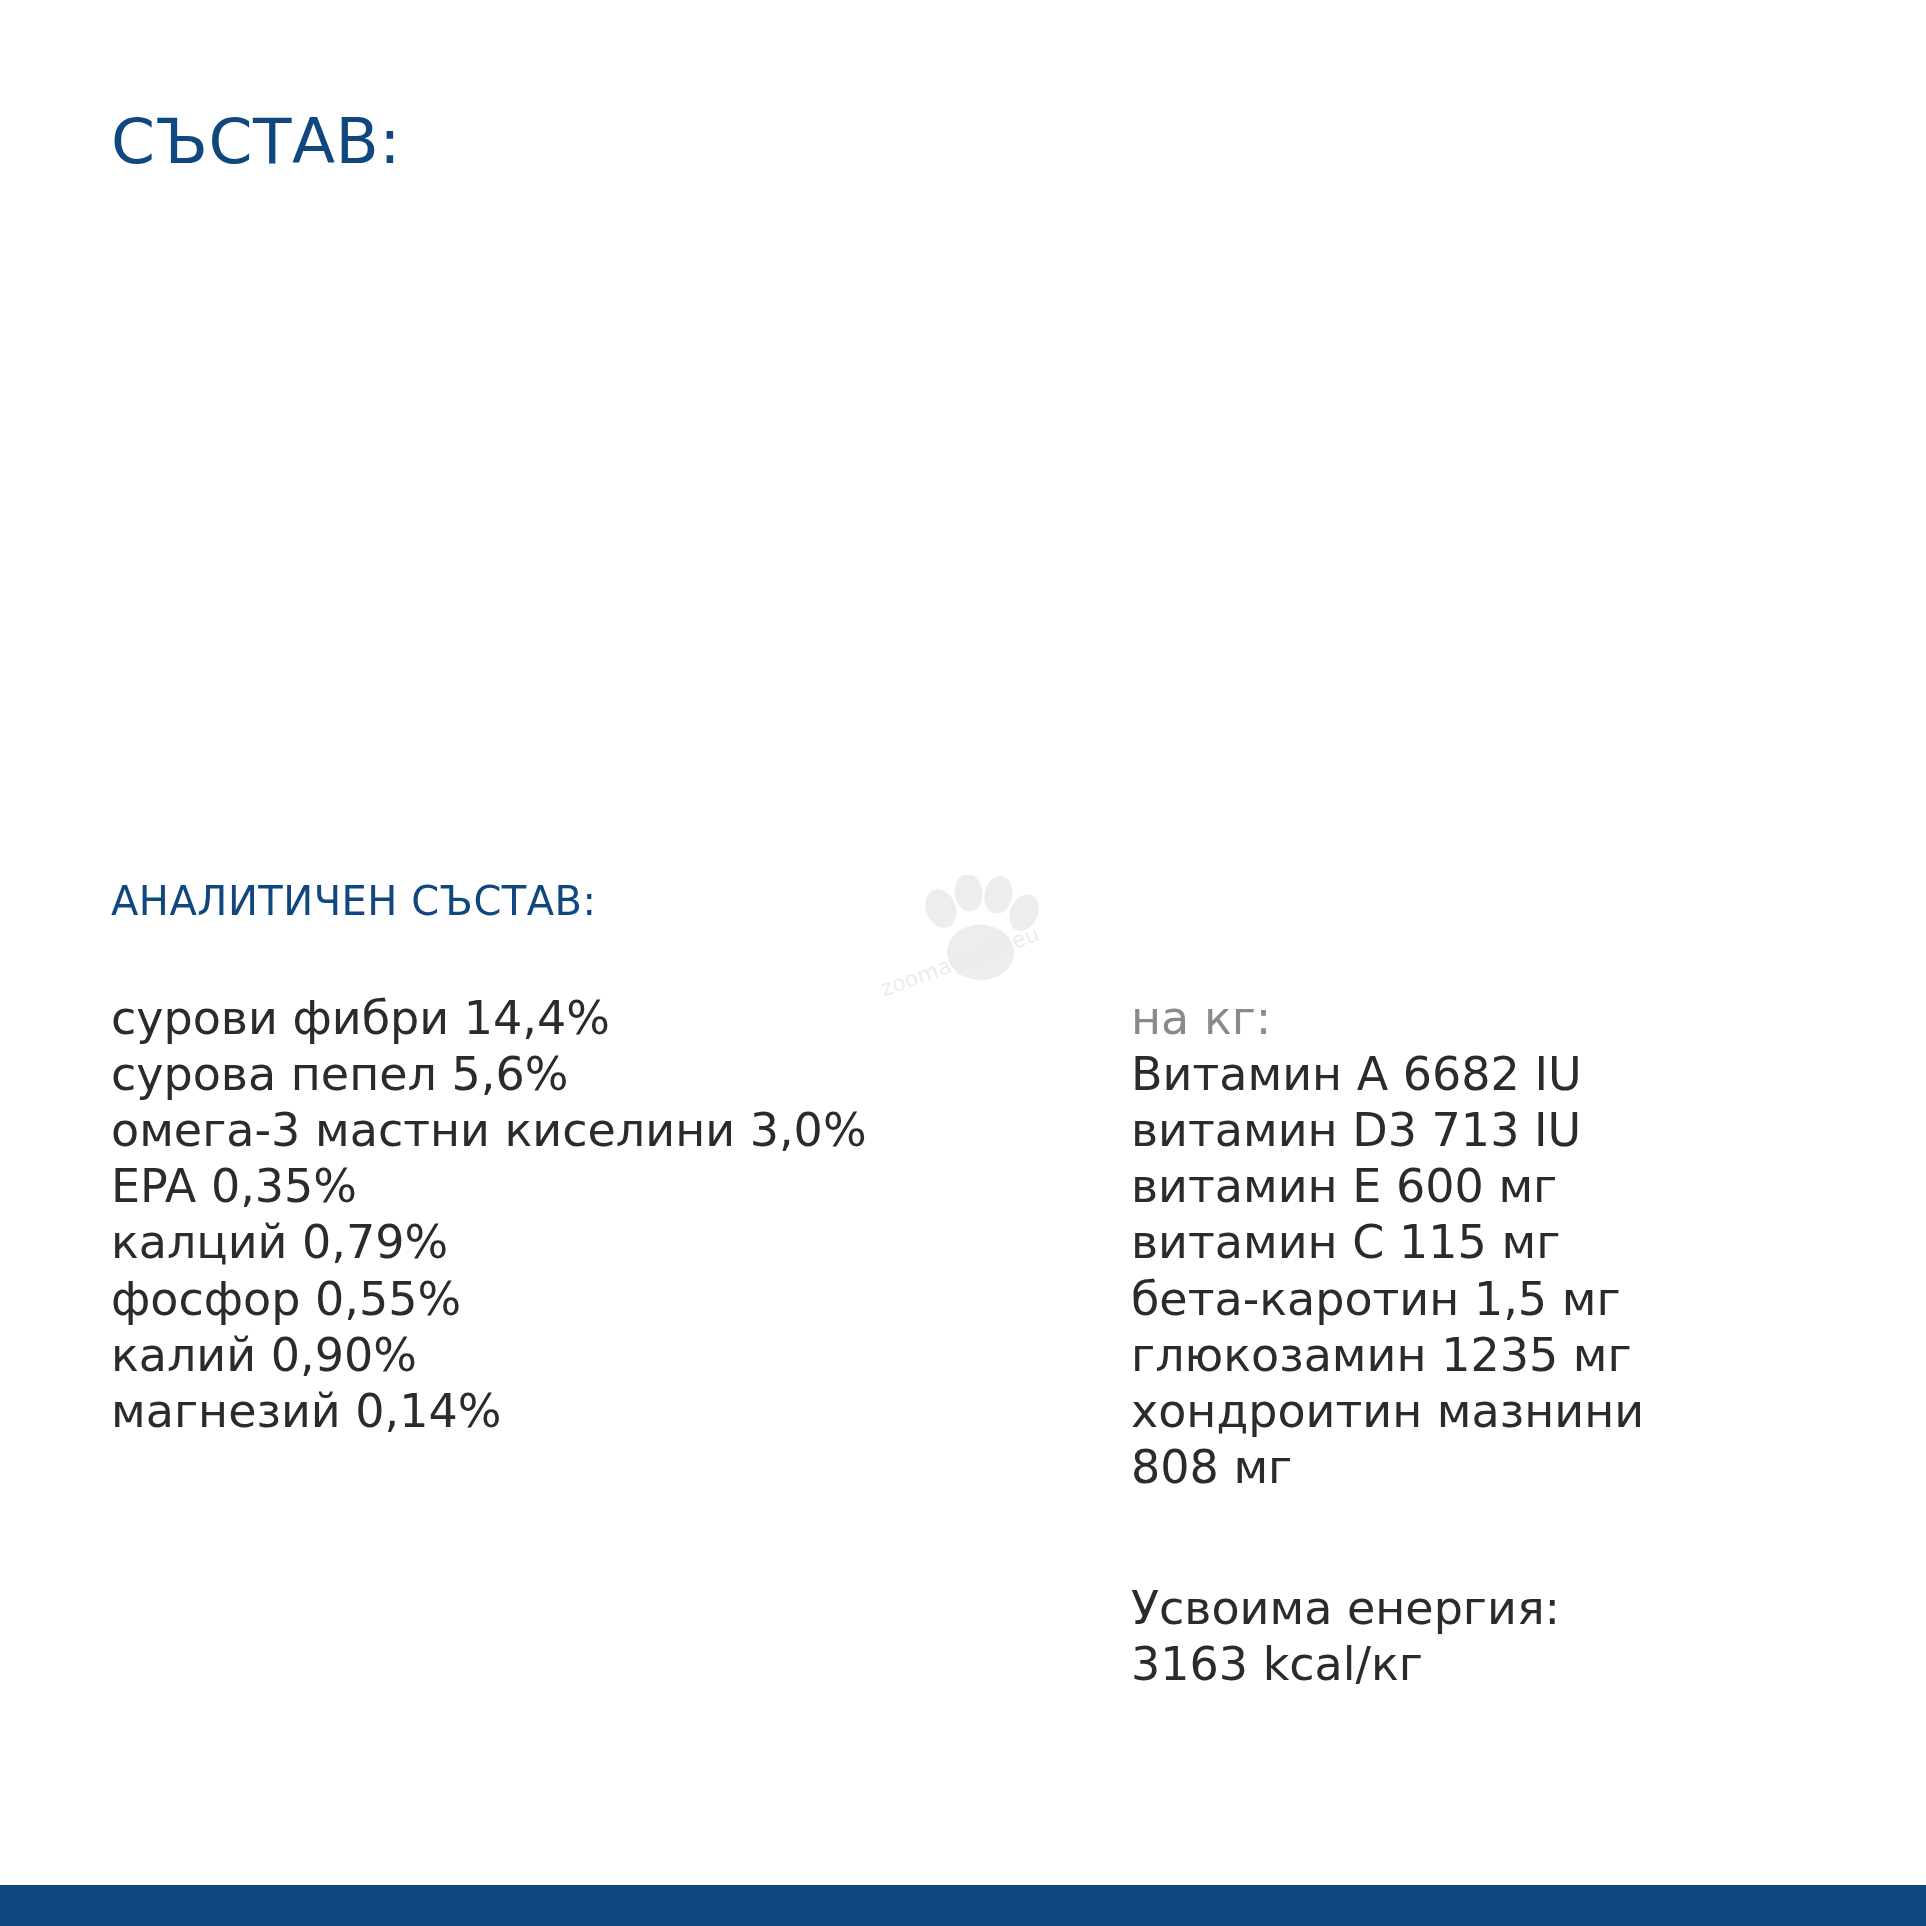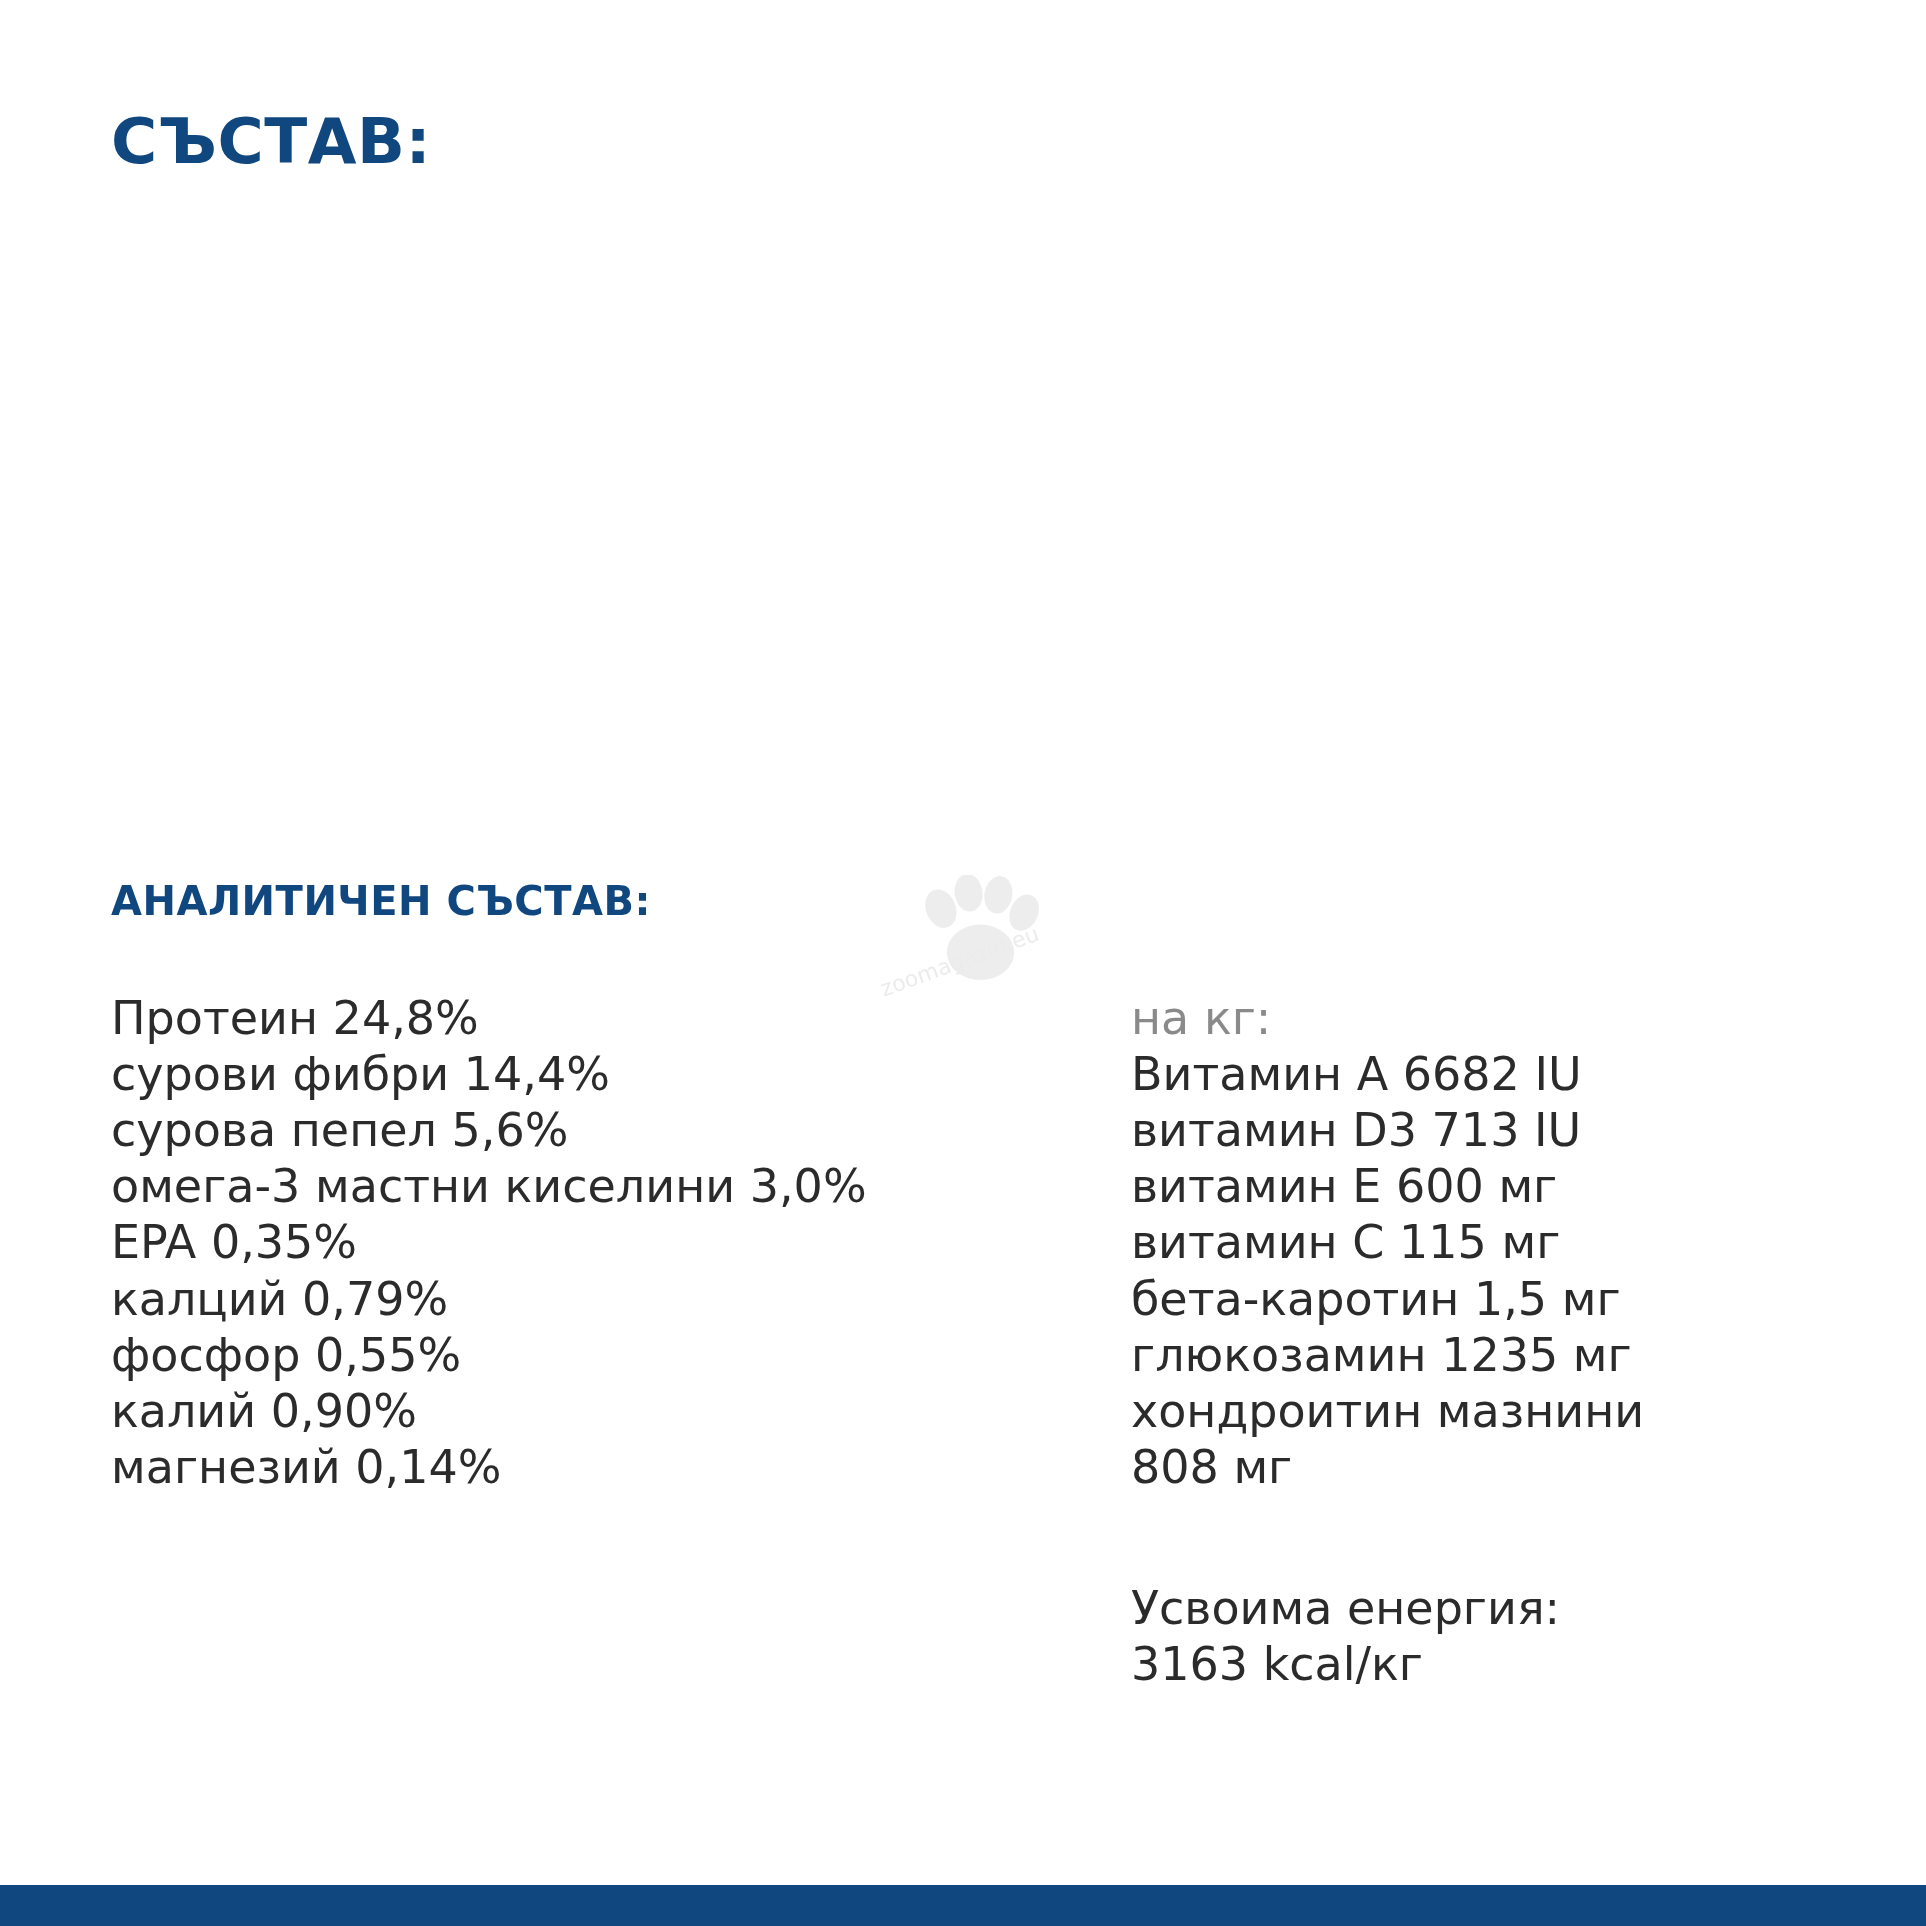--- a/index.html
+++ b/index.html
@@ -18,21 +18,21 @@
   .page {
     position: relative;
     width: 1927px;
     height: 1927px;
     box-sizing: border-box;
   }
 
   
   .section-heading {
     color: #11477f;
-    font-weight: bold;
+    font-weight: normal;
     letter-spacing: 0.5px;
     margin-top: 20px;
   }
   #composition-heading {
     position: absolute;
     left: 111px;
     top: 87px;
     font-size: 63px;
     line-height: 1.1;
   }
@@ -136,21 +136,20 @@
 <div class="page">
 
   <h1 class="section-heading" id="composition-heading">СЪСТАВ:</h1>
 
 
   <h2 class="section-heading" id="analysis-heading">АНАЛИТИЧЕН СЪСТАВ:</h2>
 
   <div class="analysis-columns">
 
     <div class="col-left">
-      <div class="nutrient-line">Протеин 24,8%</div>
       <div class="nutrient-line">сурови фибри 14,4%</div>
       <div class="nutrient-line">сурова пепел 5,6%</div>
       <div class="nutrient-line">омега-3 мастни киселини 3,0%</div>
       <div class="nutrient-line">EPA 0,35%</div>
       <div class="nutrient-line">калций 0,79%</div>
       <div class="nutrient-line">фосфор 0,55%</div>
       <div class="nutrient-line">калий 0,90%</div>
       <div class="nutrient-line">магнезий 0,14%</div>
     </div>
 

